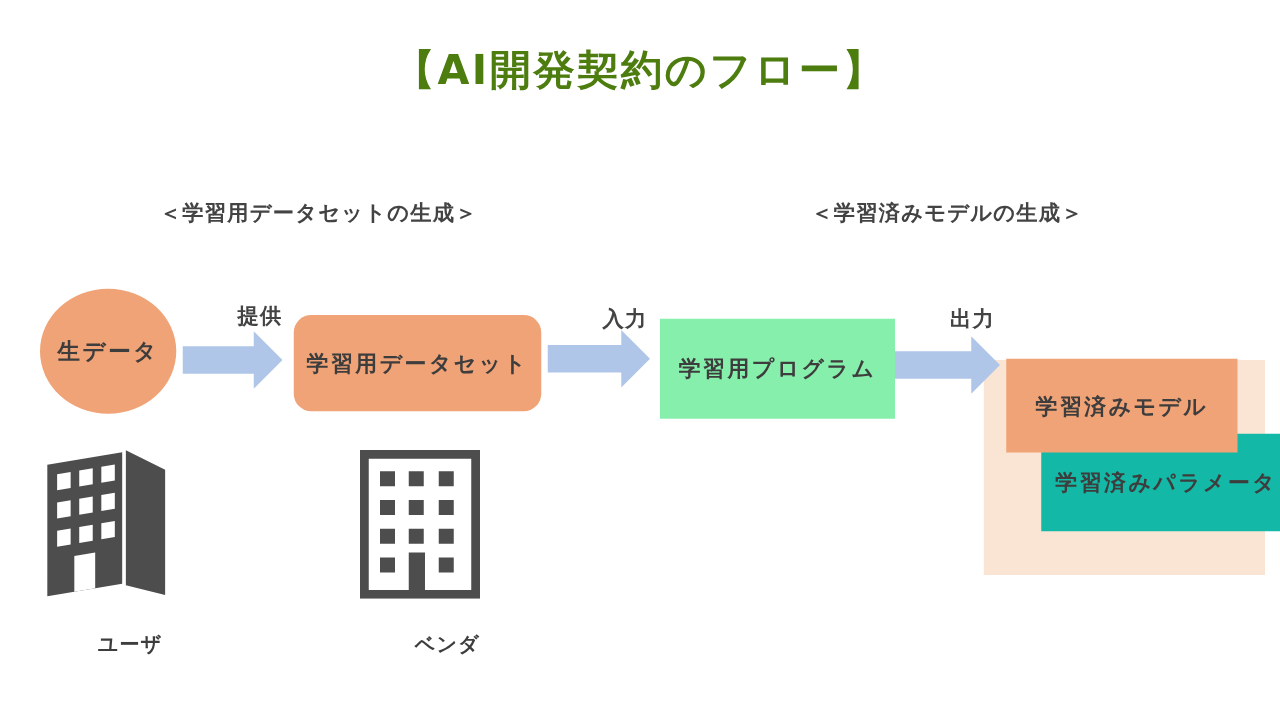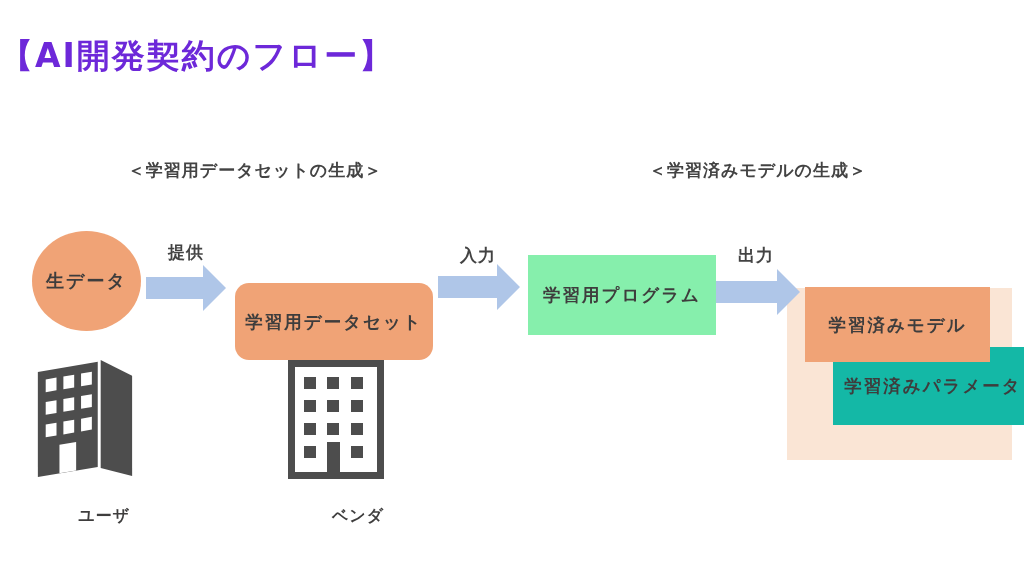--- a/index.html
+++ b/index.html
@@ -8,62 +8,62 @@
     font-family: "DejaVu Sans", "Liberation Sans", sans-serif;
     width: 1024px; height: 576px;
     position: relative; overflow: hidden;
   }
   .canvas {
     position: absolute; left: 0; top: 0;
     width: 1024px; height: 576px; background: #ffffff;
   }
   .title {
     position: absolute; left: 0; top: 34px; width: 1024px;
-    text-align: left; font-size: 33px; font-weight: bold;
-    color: #6d28d9; letter-spacing: 2px;
+    text-align: center; font-size: 33px; font-weight: bold;
+    color: #4d7c0f; letter-spacing: 2px;
   }
   .section-header {
     position: absolute; font-size: 17px; font-weight: bold;
     color: #434343; letter-spacing: 1px; text-align: center;
   }
   .section-header.left  { left: 100px; top: 159px; width: 310px; }
   .section-header.right { left: 633px; top: 159px; width: 250px; }
 
   .node {
     position: absolute; display: flex; align-items: center; justify-content: center;
     font-weight: bold; color: #3e3d3d; font-size: 17.5px; letter-spacing: 2px;
     text-align: center;
   }
   .ellipse {
     left: 32px; top: 231px; width: 109px; height: 100px;
     background: #f0a376; border-radius: 50%; font-size: 18px;
   }
   .box-dataset {
     left: 235px; top: 252px; width: 198px; height: 77px;
-    background: #f0a376; border-radius: 14px; margin-top: 31px;
+    background: #f0a376; border-radius: 14px;
   }
   .box-program {
     left: 528px; top: 255px; width: 188px; height: 80px;
     background: #86efac;
   }
   .group-bg {
     position: absolute; left: 787px; top: 288px; width: 225px; height: 172px;
     background: #fae5d5;
   }
   .box-model {
     left: 805px; top: 255px; width: 185px; height: 75px;
     background: #f0a376; z-index: 3; margin-top: 32px;
   }
   .box-params {
     left: 797px; top: 347px; width: 200px; height: 78px;
     background: #14b8a6; z-index: 2; margin-left: 36px;
   }
   .arrow { position: absolute; z-index: 1; }
   .arrow-label {
-    position: absolute; width: 80px; text-align: center;
+    position: absolute; width: 80px; text-align: right;
     font-size: 17px; font-weight: bold; color: #434343; letter-spacing: 1px;
   }
   .arrow-label.a1 { left: 146px; top: 241px; }
   .arrow-label.a2 { left: 438px; top: 244px; }
   .arrow-label.a3 { left: 716px; top: 244px; }
   .arrow.a1 { left: 146px; top: 265px; }
   .arrow.a2 { left: 438px; top: 264px; }
   .arrow.a3 { left: 716px; top: 269px; }
 
   .building { position: absolute; }

